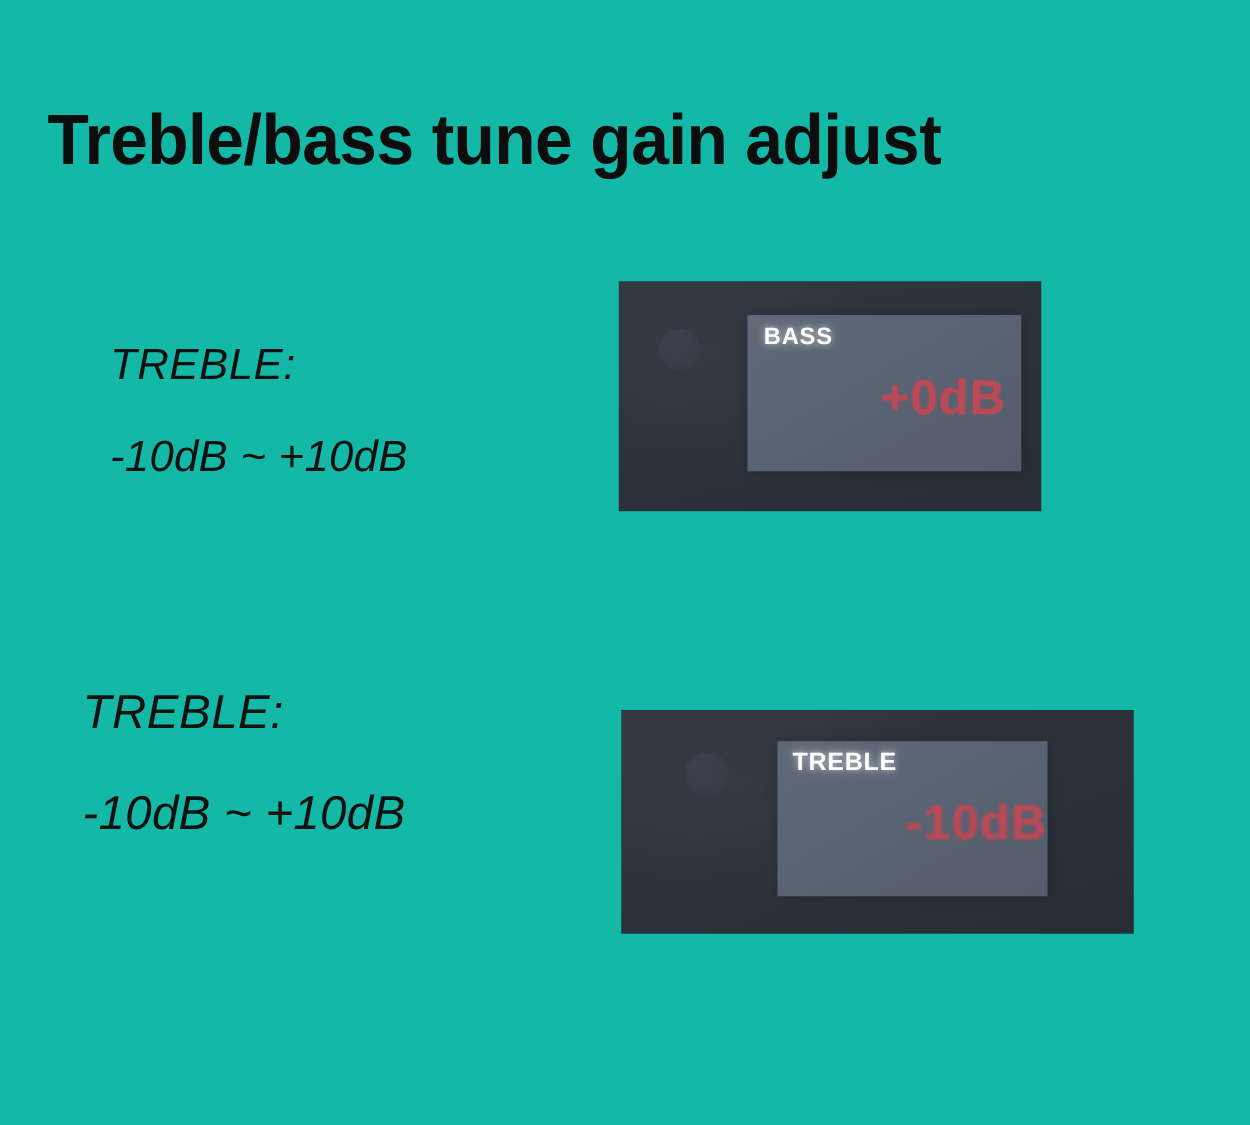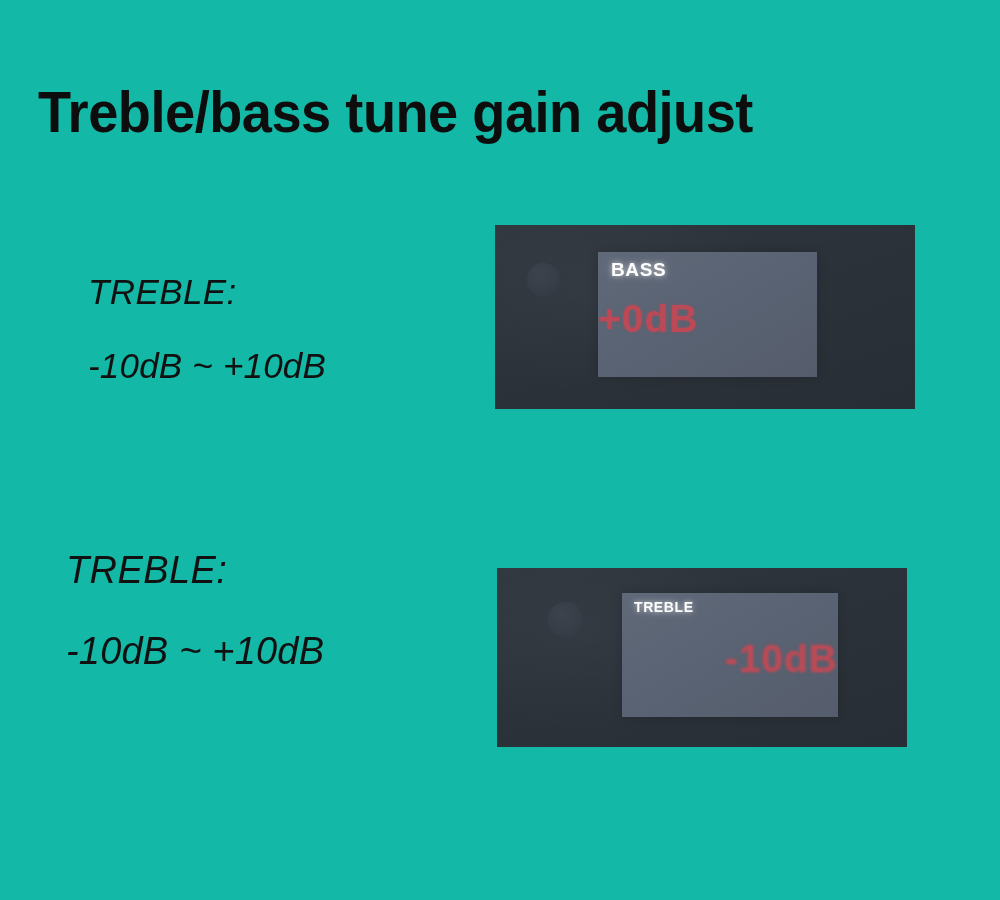--- a/index.html
+++ b/index.html
@@ -76,21 +76,21 @@
     position: absolute;
     background:
       radial-gradient(ellipse 70% 90% at 22% 35%, rgba(255,255,255,0.030), rgba(255,255,255,0) 65%),
       linear-gradient(160deg, #31373f 0%, #2c323a 45%, #282e35 100%);
     overflow: hidden;
   }
 
   #device-bass {
     left: 495px;
     top: 225px;
-    width: 420px;
+    width: 338px;
     height: 184px;
   }
   #device-treble {
     left: 497px;
     top: 568px;
     width: 410px;
     height: 179px;
   }
 
   
@@ -141,35 +141,35 @@
       0 0 11px rgba(255,255,255,0.28);
   }
   #device-bass .screen-label {
     left: 13px;
     top: 7px;
     font-size: 19px;
   }
   #device-treble .screen-label {
     left: 12px;
     top: 6px;
-    font-size: 14px;
+    font-size: 20px;
   }
 
   .screen-value {
     position: absolute;
     font-weight: 700;
     color: #bc4a56;
     letter-spacing: 1px;
     text-shadow: 0 0 3px rgba(188,74,86,0.45);
   }
   #device-bass .screen-value {
     left: 0;
     right: 12px;
     top: 45px;
-    text-align: left;
+    text-align: right;
     font-size: 39px;
     filter: blur(0.45px);
   }
   #device-treble .screen-value {
     left: 0;
     right: 0;
     top: 44px;
     text-align: right;
     font-size: 39px;
     filter: blur(0.9px);

